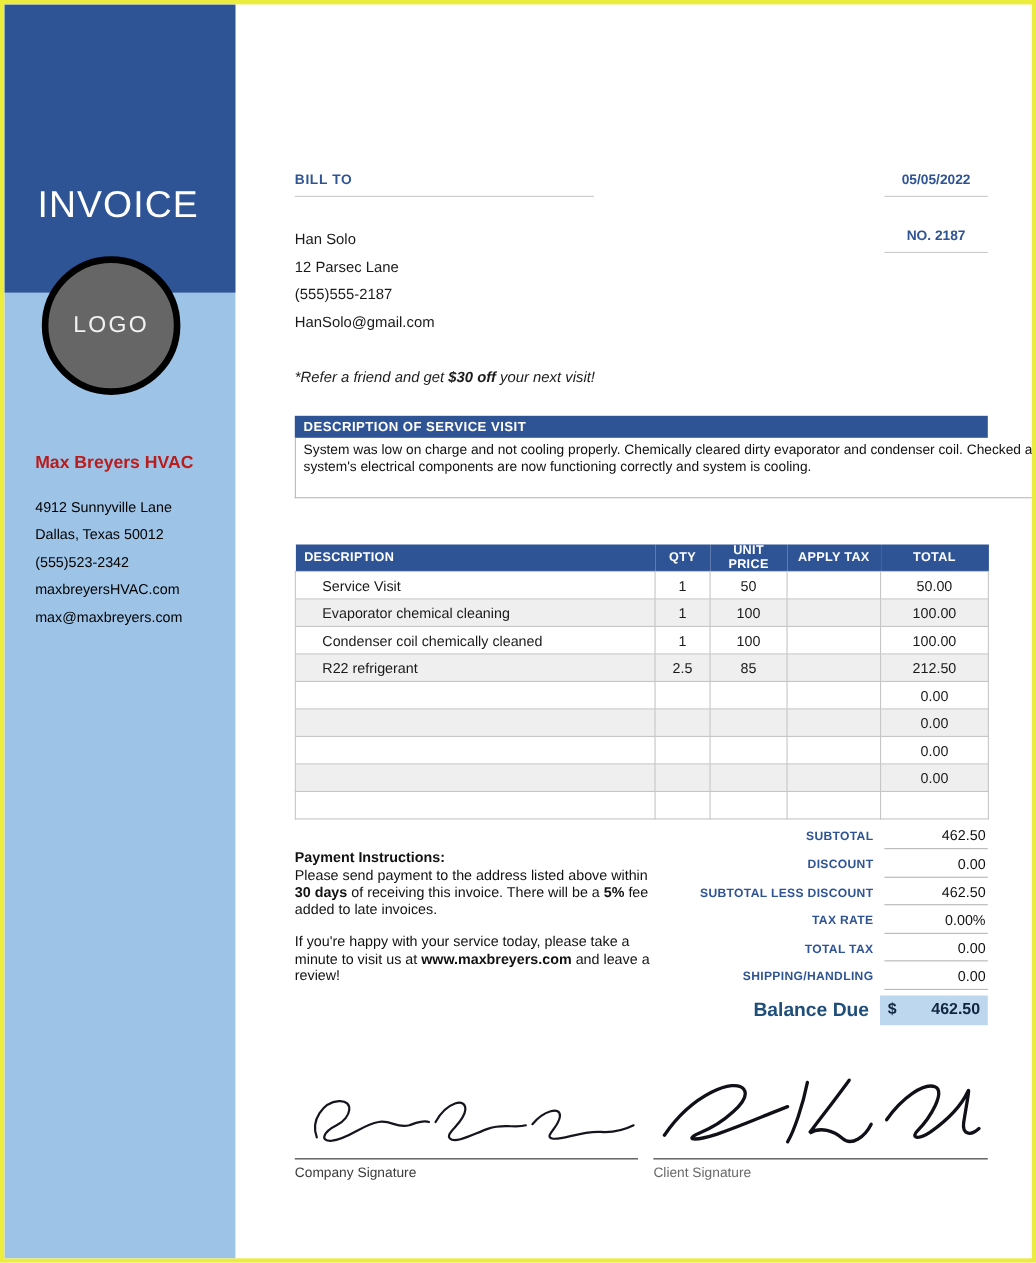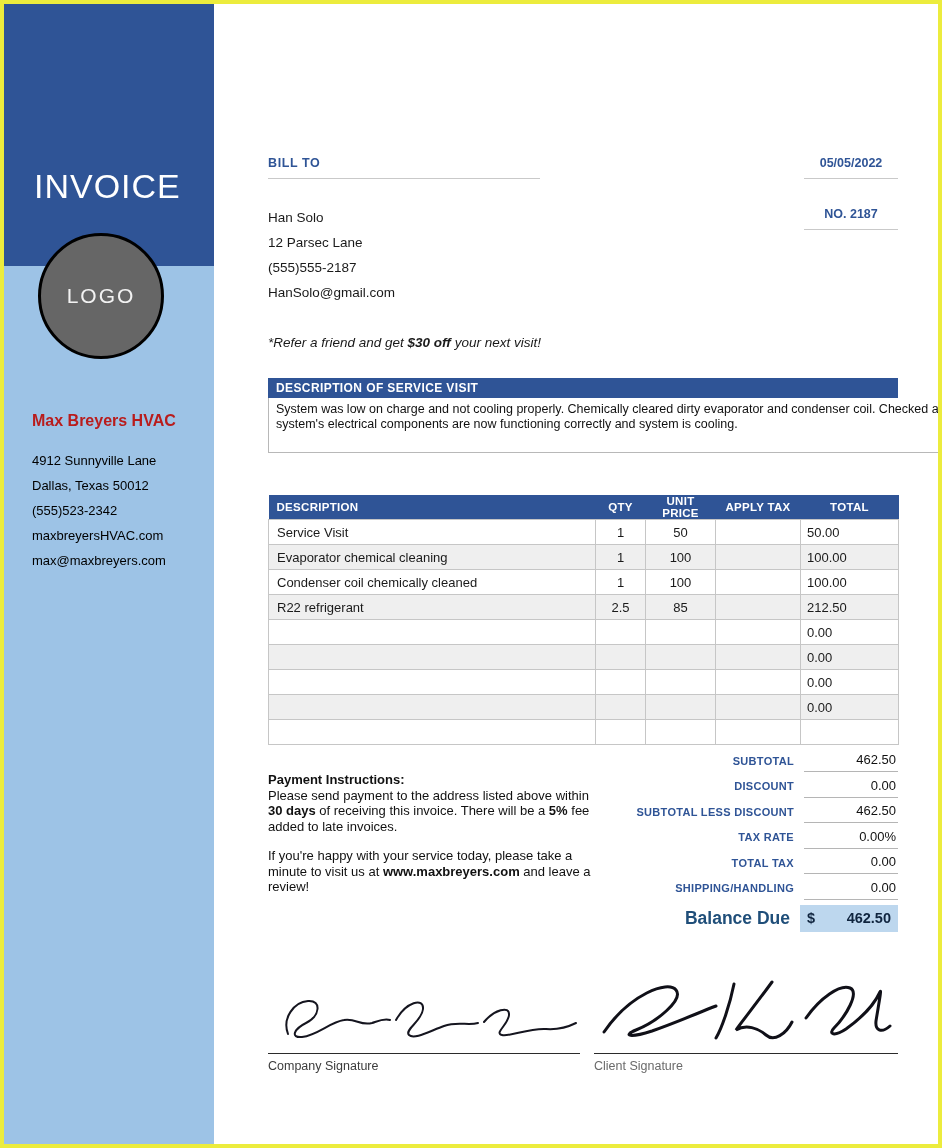--- a/index.html
+++ b/index.html
@@ -26,21 +26,21 @@
     background:#2F5496;
   }
   .invoice-title {
     position:absolute; left:30px; top:163px;
     font-size:34px; font-weight:500; letter-spacing:1px;
     color:#ffffff;
   }
   .logo-circle {
     position:absolute; left:34px; top:229px;
     width:126px; height:126px; border-radius:50%;
-    background:#666666; border:3px solid #000000;
+    background:#666666; border:6px solid #000000;
     display:flex; align-items:center; justify-content:center;
     color:#f2f2f2; font-size:21px; letter-spacing:2px;
   }
   .sidebar-company {
     position:absolute; left:28px; top:408px; right:10px;
     font-size:16px; font-weight:bold; color:#b91c1c;
   }
   .sidebar-address {
     position:absolute; left:28px; top:444px; right:8px;
     font-size:13px; line-height:25px; color:#000000;
@@ -91,23 +91,23 @@
     font-size:11.5px; font-weight:bold; letter-spacing:0.3px;
     height:24px; padding:0 6px; text-align:center;
   }
   .items thead th.c-desc { text-align:left; padding-left:8px;margin-top:12px; }
   .items tbody td {
     border:1px solid #c6c6c6;
     height:25px; padding:0 6px;
     background:#fff;
   }
   .items tbody tr:nth-child(even) td { background:#EFEFEF; }
-  .items td.c-desc { text-align:left; padding-left:8px; }
+  .items td.c-desc { text-align:left; padding-left:24px; }
   .items td.c-qty, .items td.c-price, .items td.c-tax { text-align:center; }
-  .items td.c-total { text-align:left; }
+  .items td.c-total { text-align:center; }
 
   
   .summary { position:absolute; right:0; top:744px; width:420px; }
   .summary-row {
     display:flex; justify-content:flex-end; align-items:center;
     height:25.5px;
   }
   .summary-label {
     font-size:11px; font-weight:bold; color:#2F5496;
     letter-spacing:0.3px; margin-right:10px; text-align:right;

